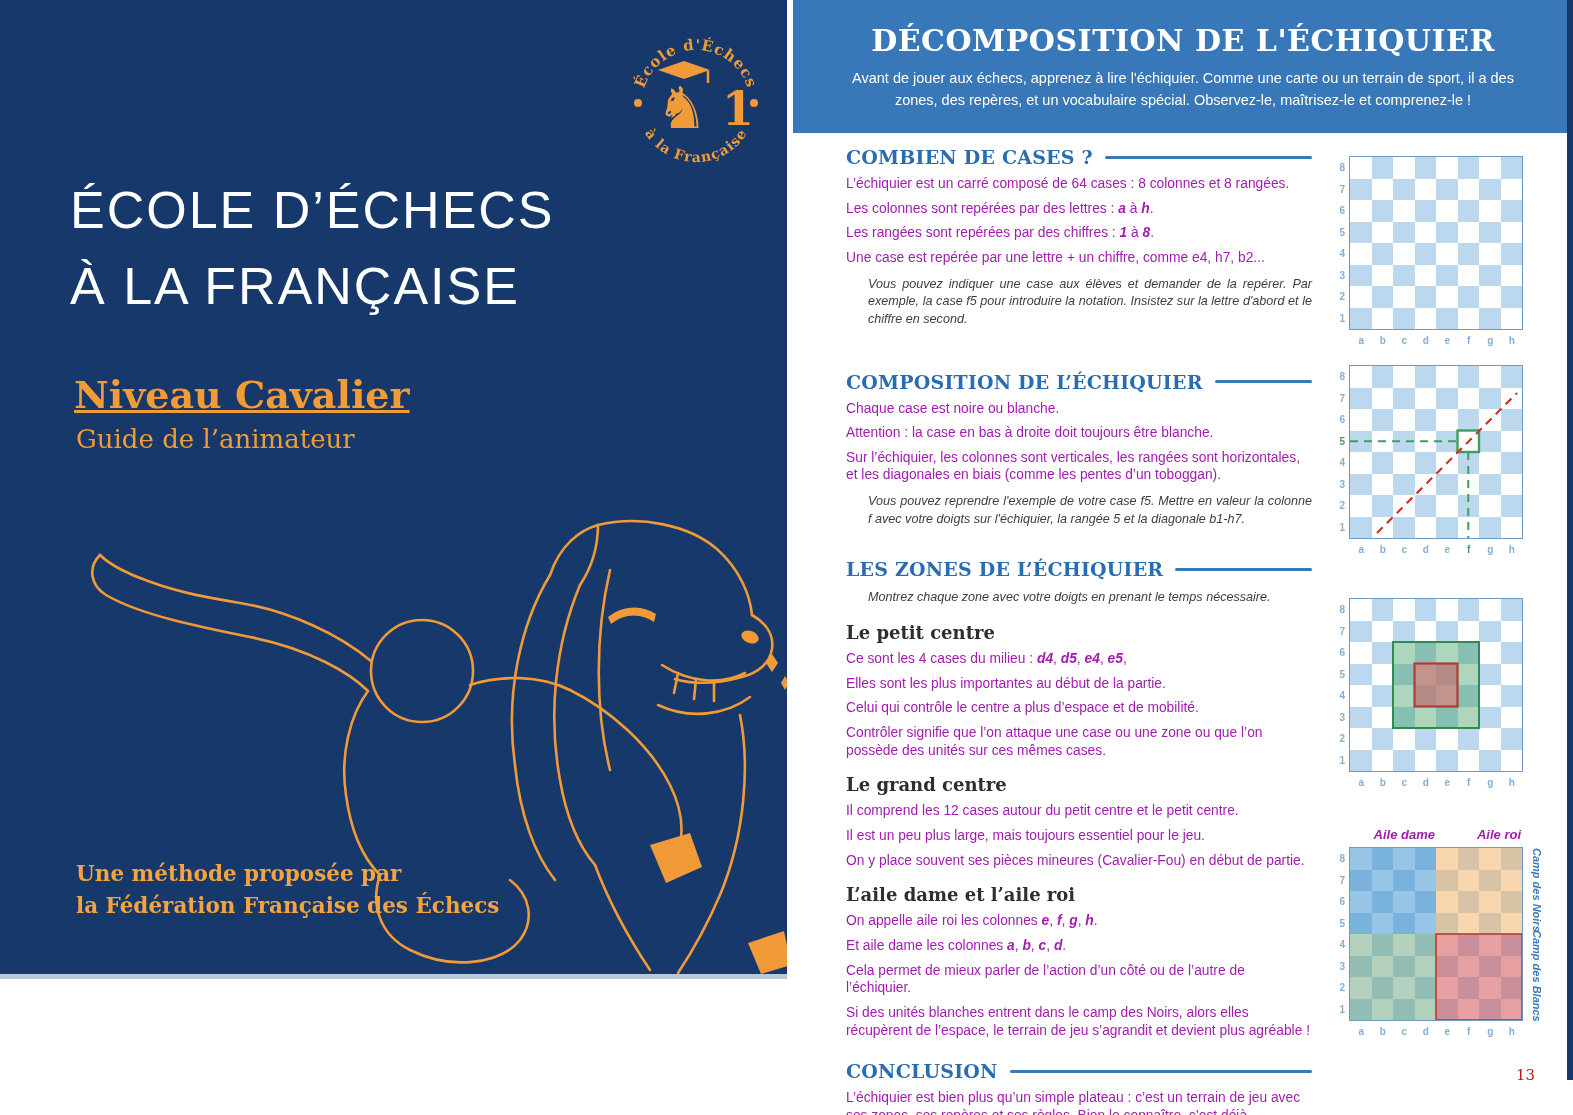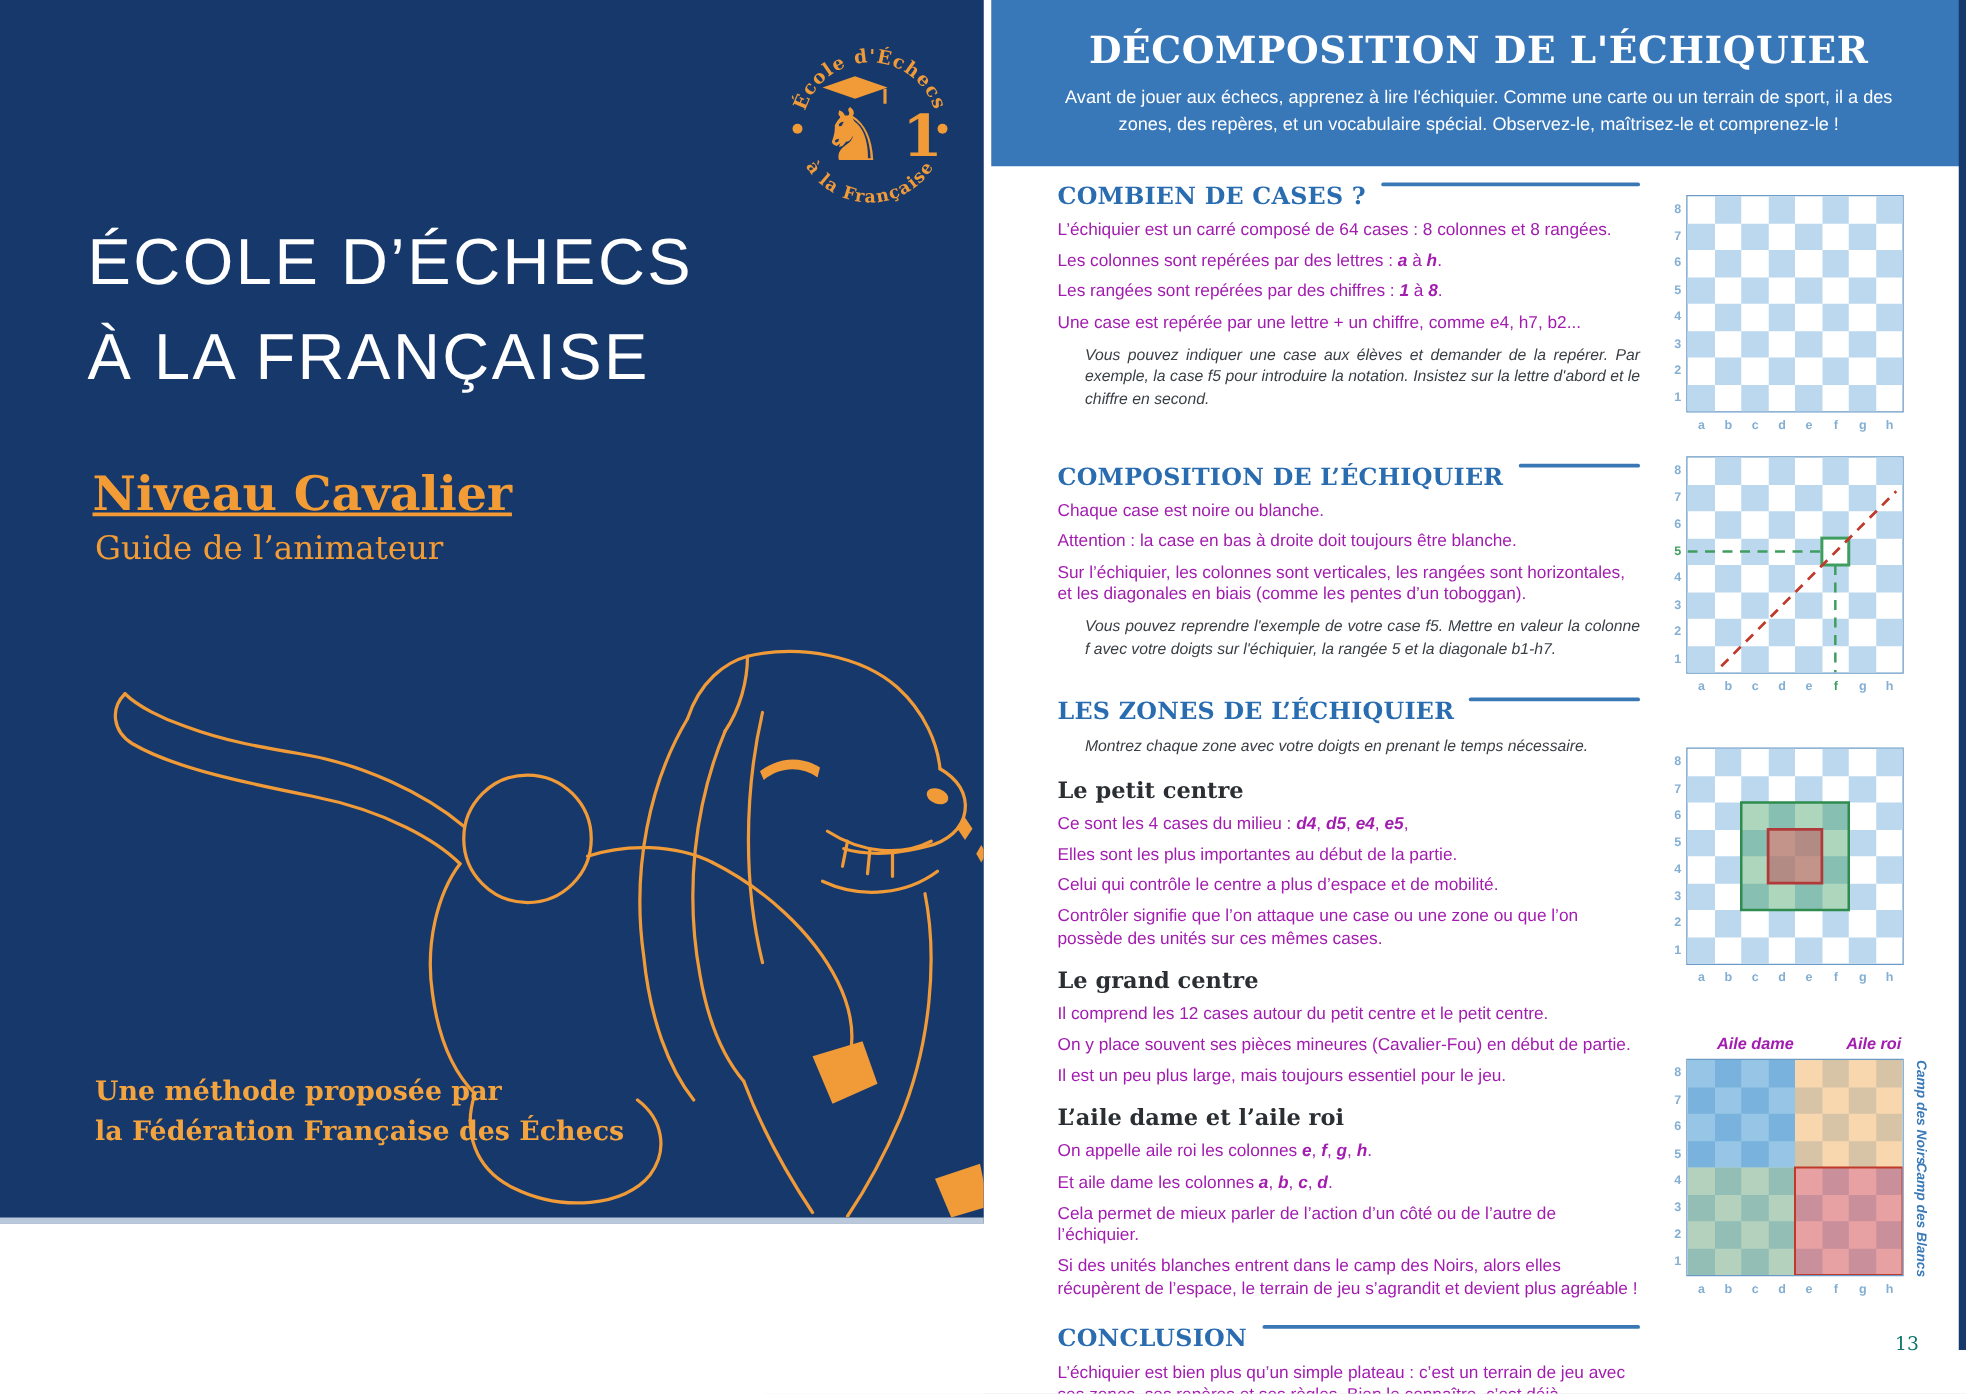--- a/index.html
+++ b/index.html
@@ -26,21 +26,21 @@
   .band-title{margin:0;padding-top:23px;text-align:center;color:#fff;
               font-family:"DejaVu Serif",serif;font-weight:bold;font-size:30px;letter-spacing:.5px;}
   .band-sub{margin:9px auto 0;width:700px;text-align:center;color:#fff;font-size:14.5px;
             line-height:1.55;font-weight:500;}
   .edge-strip{position:absolute;left:1567px;top:0;width:6px;height:1080px;background:#16386b;}
   .main-col{position:absolute;left:53px;top:146px;width:466px;}
   .doc-section{margin:0;}
   #sec-composition{margin-top:42px;}
   #sec-zones{margin-top:30px;}
   #sec-conclusion{margin-top:21px;}
-  .sec-heading{display:flex;align-items:flex-start;gap:12px;}
+  .sec-heading{display:flex;align-items:center;gap:12px;}
   .sec-heading-text{font-family:"DejaVu Serif",serif;font-weight:bold;font-size:19px;
                     color:#2a6cb0;white-space:nowrap;letter-spacing:.2px;}
   .sec-rule{flex:1;height:3px;background:#3a77b5;border-radius:2px;}
   .body-p{margin:7px 0 0;font-size:13.8px;line-height:1.28;color:#a21caf;}
   .body-p b i{font-style:italic;}
   .note{margin:9px 0 0 22px;font-style:italic;font-size:12.6px;line-height:1.4;
         color:#3a3f44;text-align:justify;}
   .sub-heading{margin:15px 0 3px;font-family:"DejaVu Serif",serif;font-weight:bold;
                font-size:18px;color:#2b2f33;}
   
@@ -55,21 +55,21 @@
               color:#84afd3;}
   .files{position:absolute;top:179px;left:1.5px;width:172px;display:flex;}
   .files span{width:21.5px;text-align:center;font-weight:bold;font-size:10px;color:#84afd3;}
   .lbl-green{color:#3f9e5f !important;}
   .wing-label{position:absolute;top:-20px;width:86px;text-align:right;font-style:italic;
               font-weight:bold;font-size:13px;color:#a21caf;}
   .side-label{position:absolute;left:179px;width:17px;height:86px;display:flex;align-items:center;
               justify-content:center;writing-mode:vertical-rl;font-style:italic;font-weight:bold;
               font-size:11px;color:#3a7ab8;white-space:nowrap;}
   .page-number{position:absolute;left:1516px;top:1066px;font-family:"DejaVu Serif",serif;
-               font-size:15px;color:#0f766e;}
+               font-size:15px;color:#b91c1c;}
 </style>
 </head>
 <body>
 
 <div class="spread">
 
   <div class="left-page">
     <div class="left-blue">
 
       <svg class="badge" viewBox="0 0 148 148">
@@ -183,22 +183,22 @@
               <span class="sec-rule"></span>
             </div>
             <div class="note">Montrez chaque zone avec votre doigts en prenant le temps nécessaire.</div>
             <div class="sub-heading">Le petit centre</div>
             <p class="body-p">Ce sont les 4 cases du milieu : <b><i>d4</i></b>, <b><i>d5</i></b>, <b><i>e4</i></b>, <b><i>e5</i></b>,</p>
             <p class="body-p">Elles sont les plus importantes au début de la partie.</p>
             <p class="body-p">Celui qui contrôle le centre a plus d’espace et de mobilité.</p>
             <p class="body-p">Contrôler signifie que l’on attaque une case ou une zone ou que l’on possède des unités sur ces mêmes cases.</p>
             <div class="sub-heading">Le grand centre</div>
             <p class="body-p">Il comprend les 12 cases autour du petit centre et le petit centre.</p>
+            <p class="body-p">Il est un peu plus large, mais toujours essentiel pour le jeu.</p>
             <p class="body-p">On y place souvent ses pièces mineures (Cavalier-Fou) en début de partie.</p>
-            <p class="body-p">Il est un peu plus large, mais toujours essentiel pour le jeu.</p>
             <div class="sub-heading">L’aile dame et l’aile roi</div>
             <p class="body-p">On appelle aile roi les colonnes <b><i>e</i></b>, <b><i>f</i></b>, <b><i>g</i></b>, <b><i>h</i></b>.</p>
             <p class="body-p">Et aile dame les colonnes <b><i>a</i></b>, <b><i>b</i></b>, <b><i>c</i></b>, <b><i>d</i></b>.</p>
             <p class="body-p">Cela permet de mieux parler de l’action d’un côté ou de l’autre de l’échiquier.</p>
             <p class="body-p">Si des unités blanches entrent dans le camp des Noirs, alors elles récupèrent de l’espace, le terrain de jeu s’agrandit et devient plus agréable !</p>
           </section>
           <section class="doc-section" id="sec-conclusion">
             <div class="sec-heading">
               <span class="sec-heading-text">CONCLUSION</span>
               <span class="sec-rule"></span>

